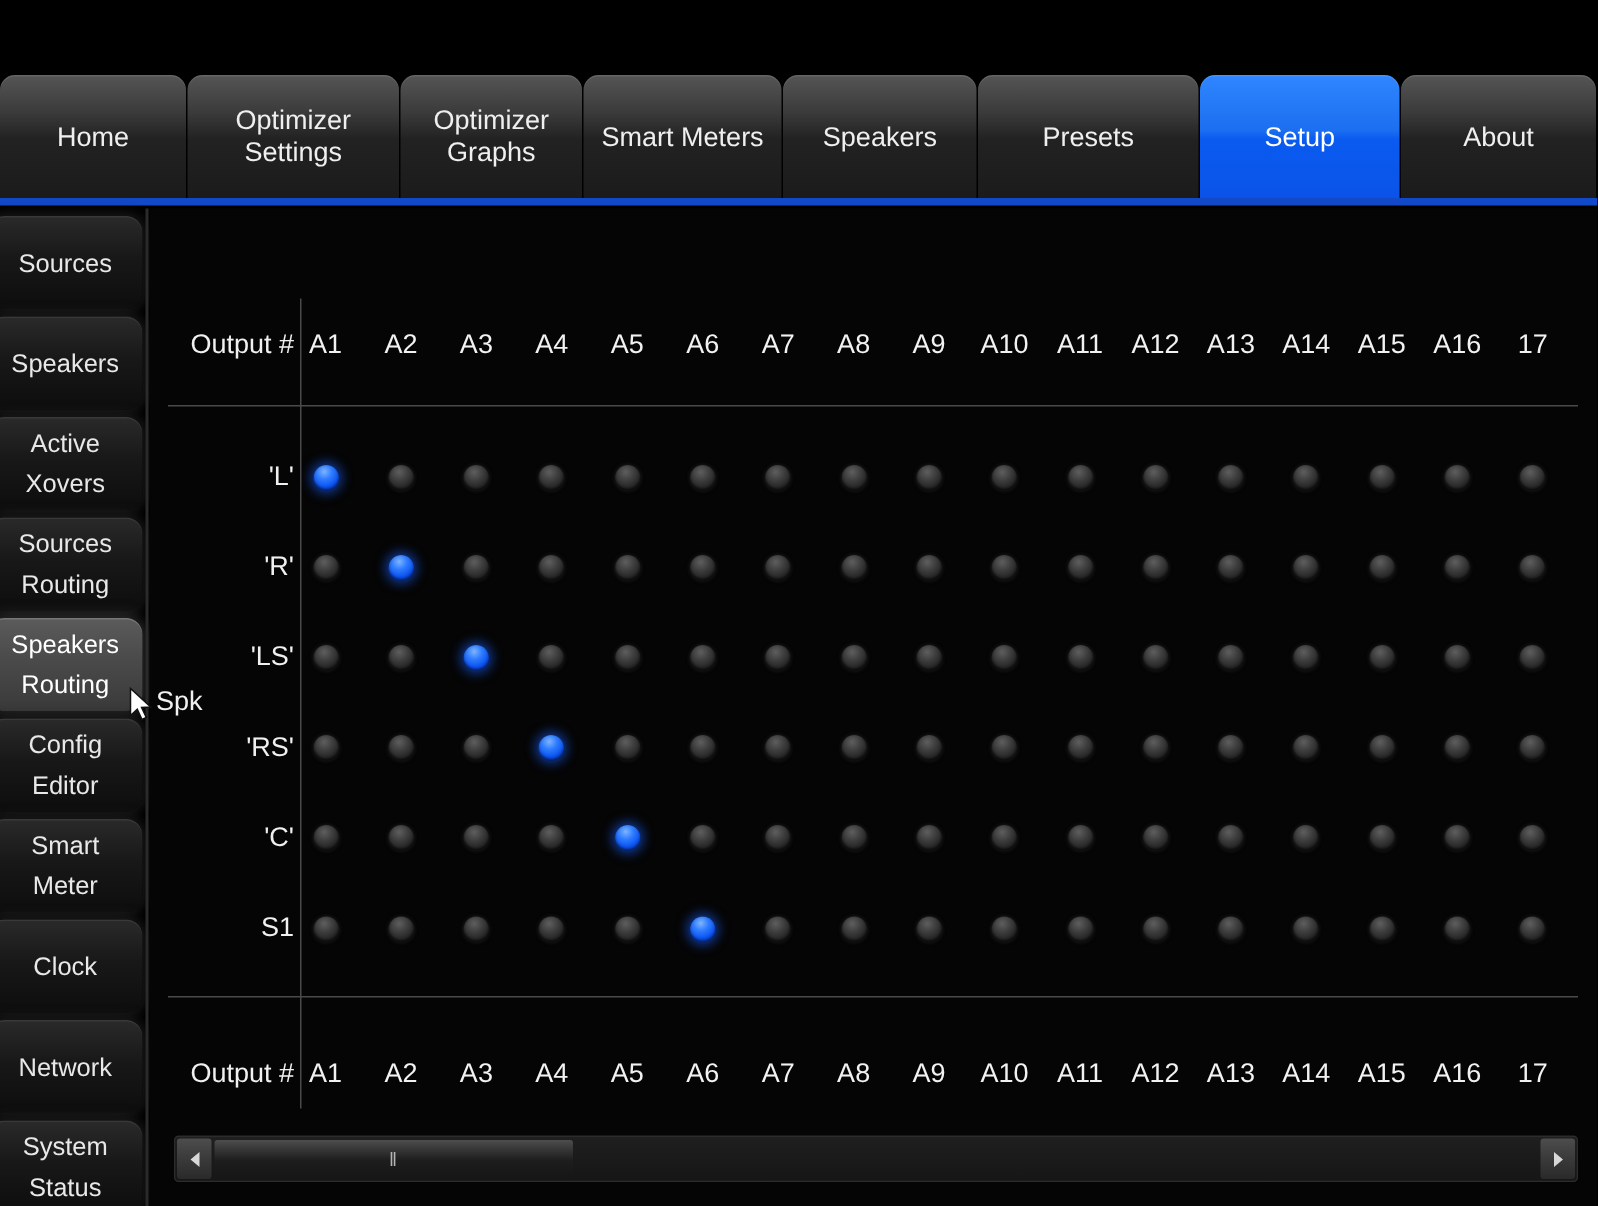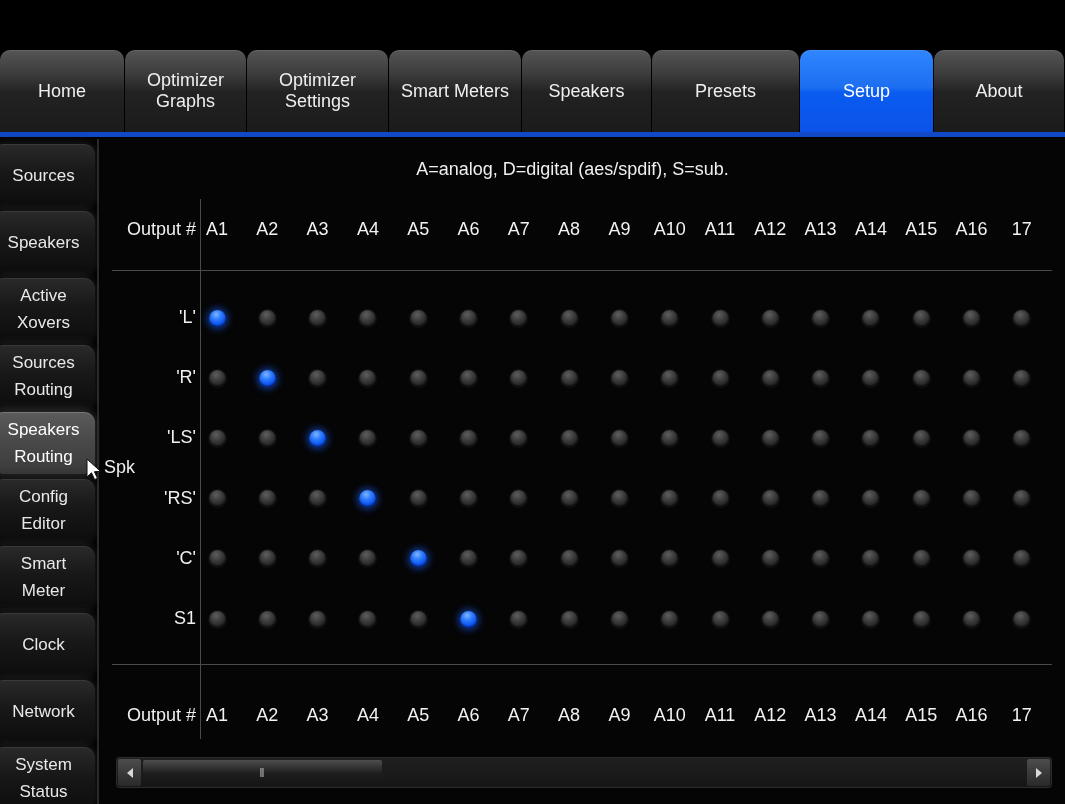--- a/index.html
+++ b/index.html
@@ -278,24 +278,24 @@
   }
 </style>
 </head>
 <body>
 
 <div id="app">
 
 
   <div class="tabbar" id="tabbar">
       <button class="tab" style="width: 125px;">Home</button>
+      <button class="tab" style="width: 142px;">Optimizer
+Settings</button>
       <button class="tab" style="width: 122px;">Optimizer
 Graphs</button>
-      <button class="tab" style="width: 142px;">Optimizer
-Settings</button>
       <button class="tab" style="width: 133px;">Smart
 Meters</button>
       <button class="tab" style="width: 130px;">Speakers</button>
       <button class="tab" style="width: 148px;">Presets</button>
       <button class="tab active" style="width: 134px;">Setup</button>
       <button class="tab" style="width: 131px;">About</button>
     </div>
   <div class="tab-underline"></div>
 
   <div class="sidebar" id="sidebar">
@@ -312,21 +312,20 @@
       <div class="side-item" style="top: 407px; height: 62px;">Smart
 Meter</div>
       <div class="side-item" style="top: 474px; height: 62px;">Clock</div>
       <div class="side-item" style="top: 541px; height: 62px;">Network</div>
       <div class="side-item" style="top: 608px; height: 62px;">System
 Status</div>
     </div>
   <div class="sidebar-divider"></div>
 
   <div class="main">
-    <div class="legend">A=analog, D=digital (aes/spdif), S=sub.</div>
 
     <div class="out-label" style="top:80px;">Output #</div>
     <div id="colheads-top">
         <div class="col-head" style="left: 94px; top: 80px;">A1</div>
         <div class="col-head" style="left: 144.3px; top: 80px;">A2</div>
         <div class="col-head" style="left: 194.6px; top: 80px;">A3</div>
         <div class="col-head" style="left: 244.9px; top: 80px;">A4</div>
         <div class="col-head" style="left: 295.2px; top: 80px;">A5</div>
         <div class="col-head" style="left: 345.5px; top: 80px;">A6</div>
         <div class="col-head" style="left: 395.8px; top: 80px;">A7</div>

